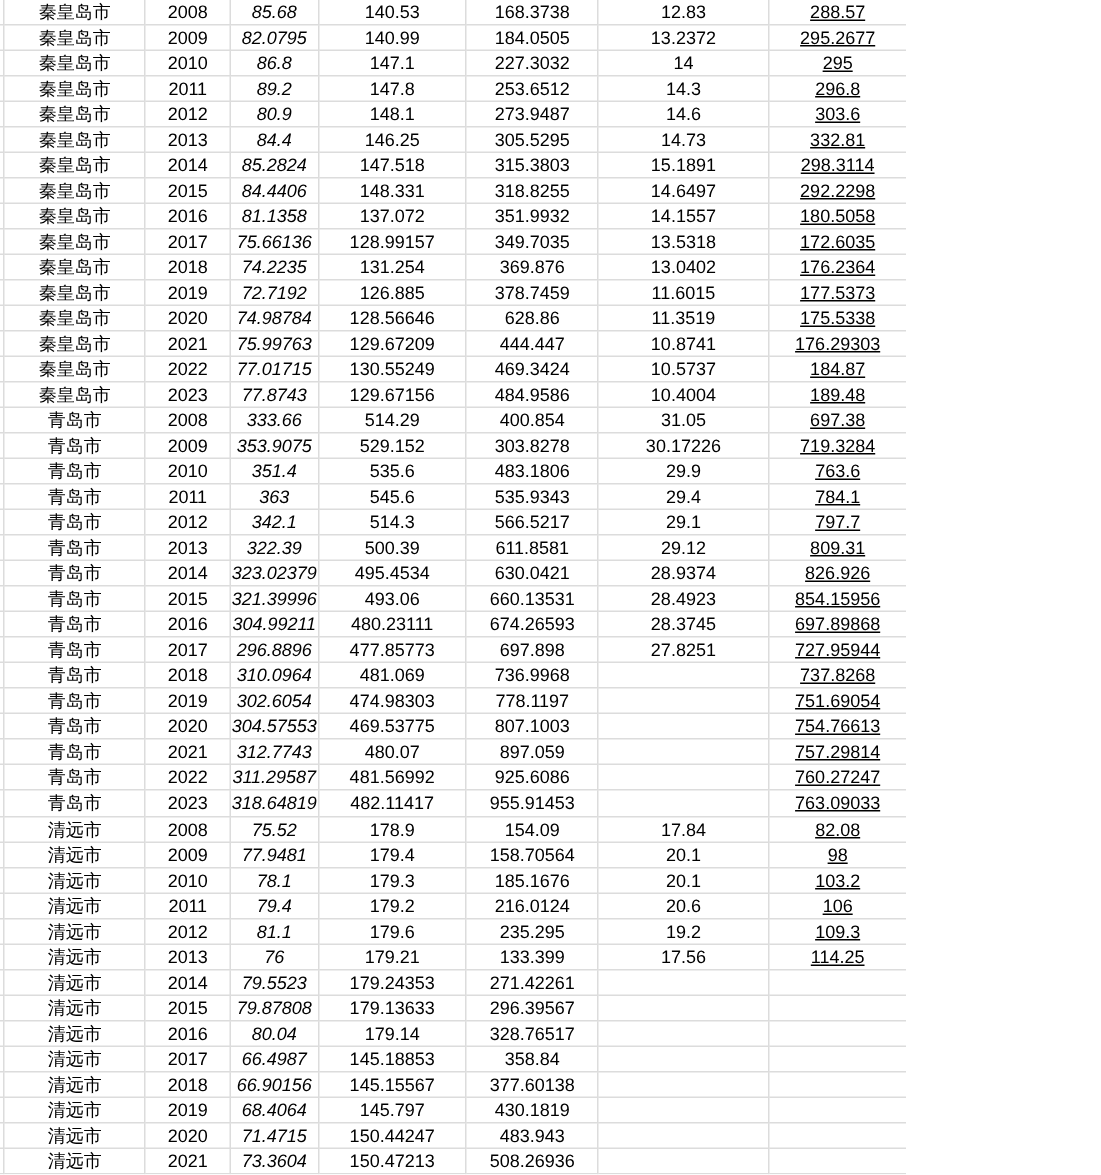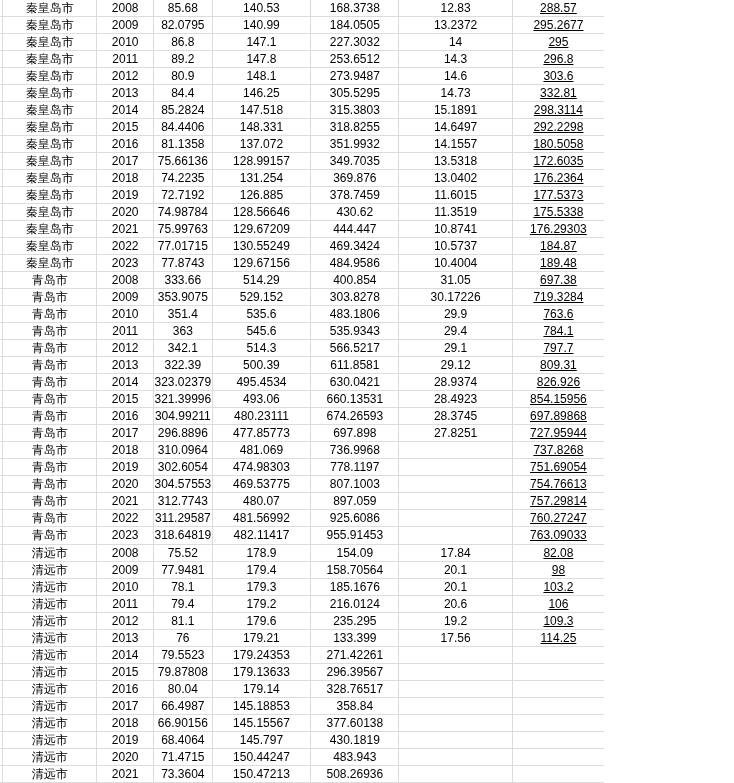--- a/index.html
+++ b/index.html
@@ -28,21 +28,21 @@
     display: flex;
     align-items: center;
     justify-content: center;
     white-space: nowrap;
     overflow: hidden;
     line-height: 1;
   }
   .c-edge { width: 4px; }
   .c-city { width: 114px; }
   .c-year { width: 69px; }
-  .c-v1   { width: 71px; }
+  .c-v1   { width: 71px; font-style: italic; }
   .c-v2   { width: 120px; }
   .c-v3   { width: 107px; }
   .c-v4   { width: 138px; }
   .c-v5   { width: 111px; border-right: none; text-decoration: underline; }
 </style>
 </head>
 <body>
 
 <div id="sheet">
     <div class="row">
@@ -164,21 +164,21 @@
       <div class="cell c-v3">378.7459</div>
       <div class="cell c-v4">11.6015</div>
       <div class="cell c-v5">177.5373</div>
     </div>
     <div class="row">
       <div class="cell c-edge"></div>
       <div class="cell c-city">秦皇岛市</div>
       <div class="cell c-year">2020</div>
       <div class="cell c-v1">74.98784</div>
       <div class="cell c-v2">128.56646</div>
-      <div class="cell c-v3">430.62</div>
+      <div class="cell c-v3">628.86</div>
       <div class="cell c-v4">11.3519</div>
       <div class="cell c-v5">175.5338</div>
     </div>
     <div class="row">
       <div class="cell c-edge"></div>
       <div class="cell c-city">秦皇岛市</div>
       <div class="cell c-year">2021</div>
       <div class="cell c-v1">75.99763</div>
       <div class="cell c-v2">129.67209</div>
       <div class="cell c-v3">444.447</div>

